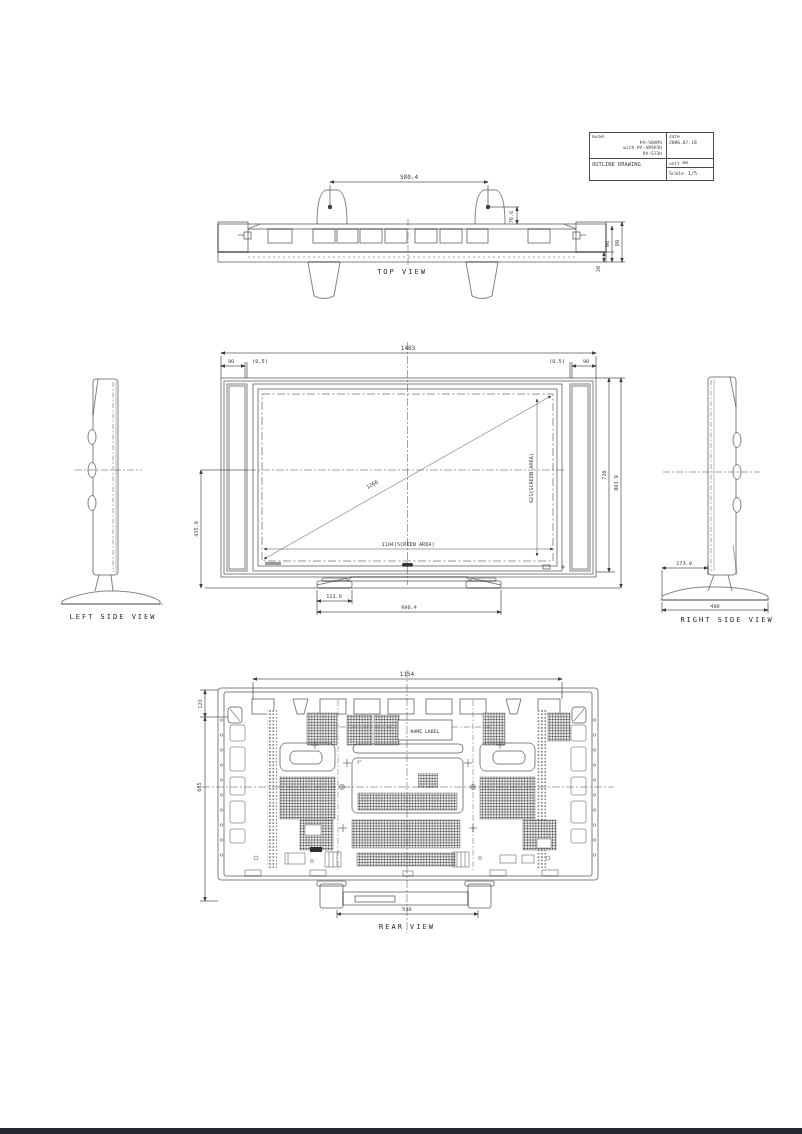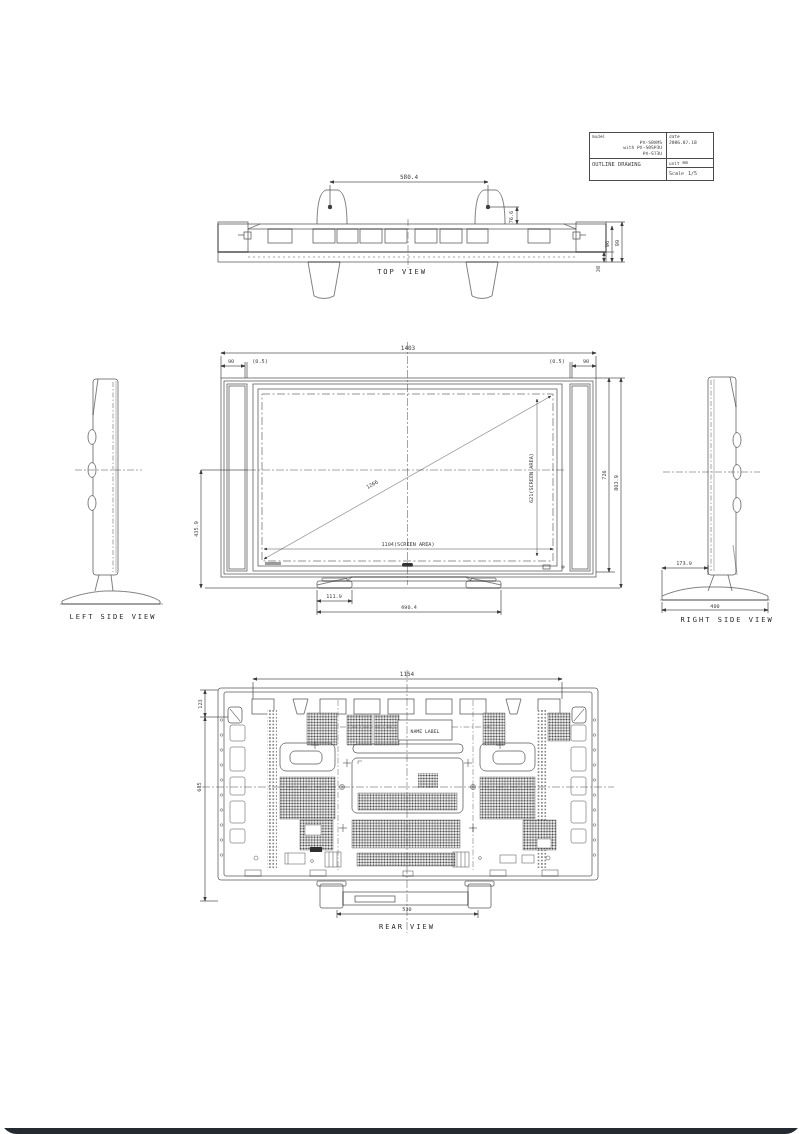--- a/index.html
+++ b/index.html
@@ -1,17 +1,17 @@
 <!DOCTYPE html>
 <html><head>
 <meta charset="utf-8">
 <style>
   html,body{margin:0;padding:0;background:#ffffff;}
   .sheet{position:relative;width:802px;height:1134px;background:#ffffff;overflow:hidden;
-         font-family:"DejaVu Sans Mono",monospace;border-radius:17px;}
+         font-family:"DejaVu Sans Mono",monospace;}
   svg.view{position:absolute;overflow:visible;}
   svg text{font-family:"DejaVu Sans Mono",monospace;fill:#3d3d3d;}
   .dim{font-size:6px;}
   .dimS{font-size:5.2px;}
   .vlabel{font-size:7px;letter-spacing:2px;fill:#252525;}
   .tiny{font-size:4.8px;}
   
   .titleblock{position:absolute;left:589px;top:132px;width:123px;height:47px;
               border:1px solid #4a4a4a;display:flex;background:#fff;color:#3d3d3d;}
   .tb-left{width:76px;border-right:1px solid #4a4a4a;display:flex;flex-direction:column;}

